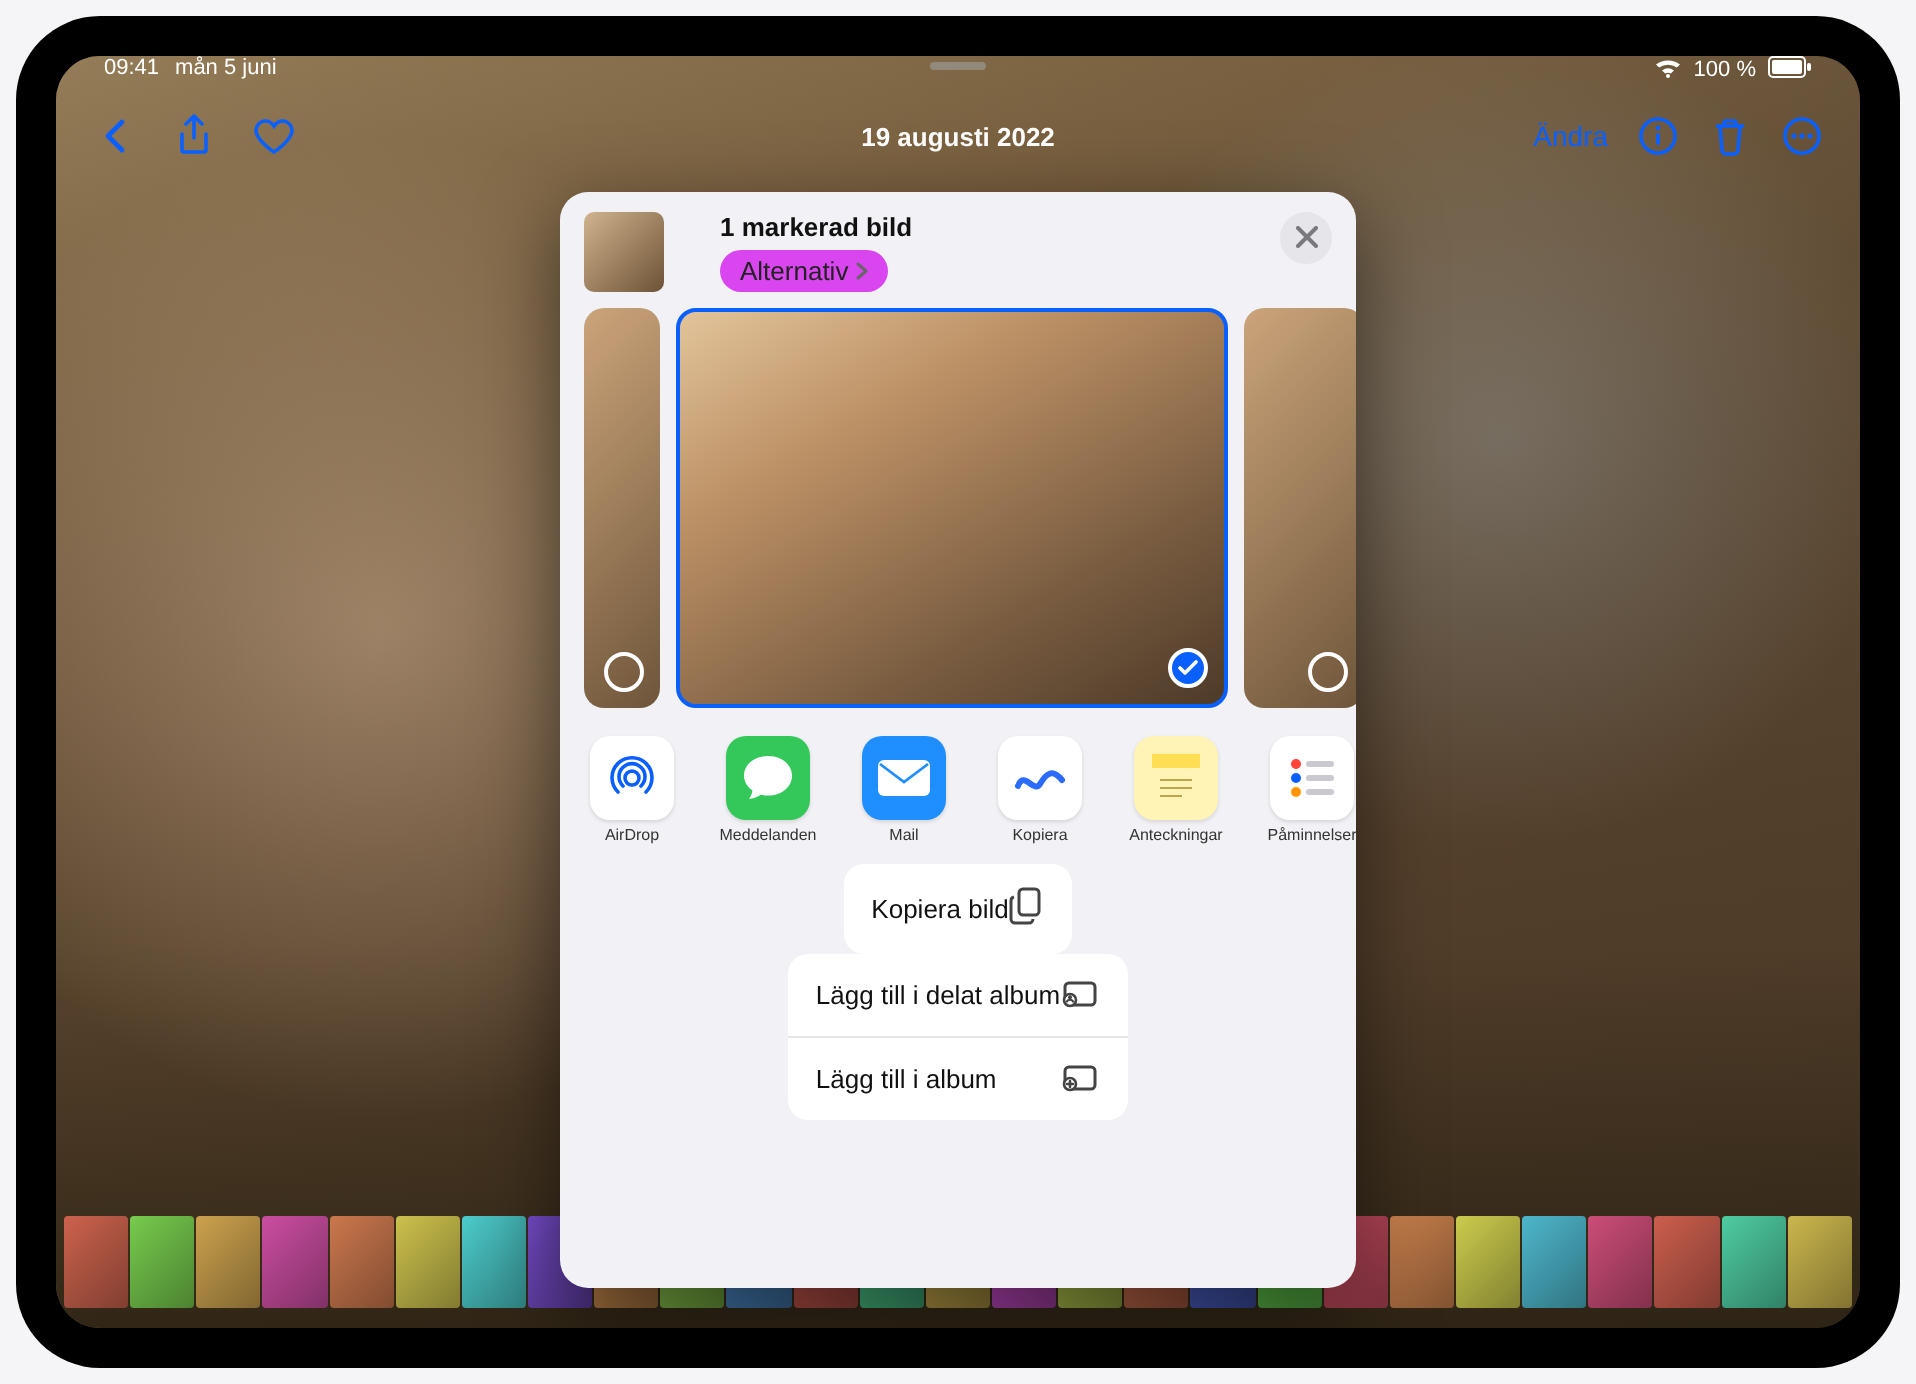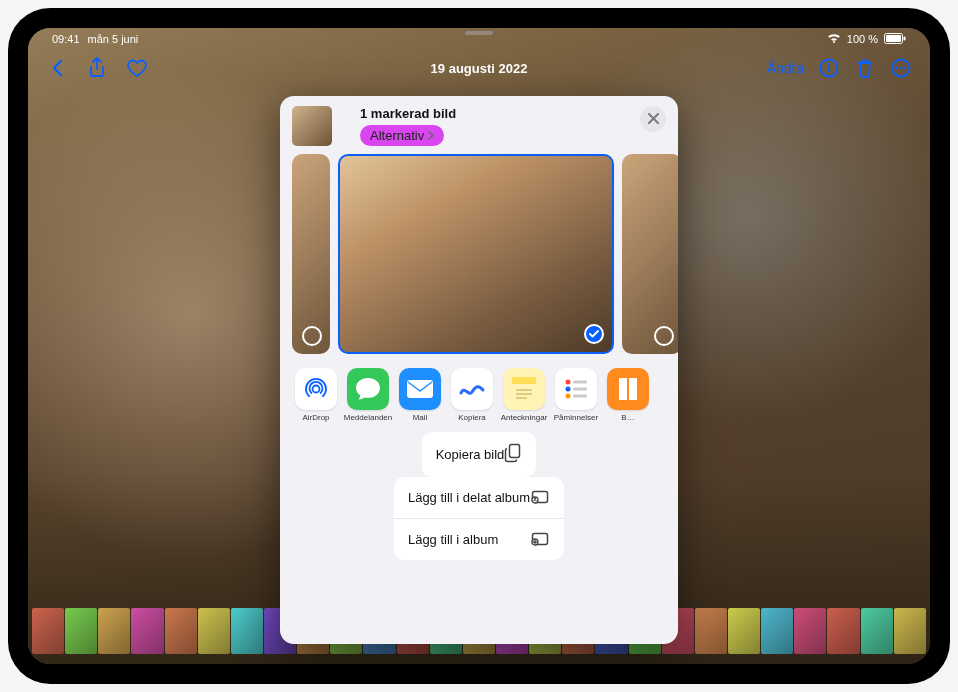--- a/index.html
+++ b/index.html
@@ -32,21 +32,21 @@
     background:
       radial-gradient(circle at 18% 45%, rgba(255,220,190,0.35), transparent 30%),
       radial-gradient(circle at 80% 30%, rgba(200,230,255,0.22), transparent 24%),
       linear-gradient(180deg, rgba(110,90,60,0.55) 0%, rgba(80,60,40,0.85) 70%, rgba(45,35,20,0.95) 100%);
   }
   .status-bar {
     position: absolute;
     top: 0; left: 0; right: 0;
     height: 22px;
     display: flex;
-    align-items: center;
+    align-items: flex-start;
     justify-content: space-between;
     padding: 0 24px;
     font-size: 11px;
     color: #fff;
     font-weight: 500;
   }
   .status-left { display: flex; gap: 8px; }
   .status-right { display: flex; gap: 6px; align-items: center; }
   .dots {
     position: absolute;
@@ -178,21 +178,21 @@
     width: 20px; height: 20px;
     border-radius: 50%;
     background: #0a60ff;
     border: 2px solid #fff;
     display: flex;
     align-items: center; justify-content: center;
     color: #fff; font-size: 11px;
   }
   .app-row {
     display: flex;
-    gap: 0;
+    gap: 16px;
     padding: 14px 6px 10px 10px;
     overflow: hidden;
   }
   .app {
     width: 52px;
     display: flex;
     flex-direction: column;
     align-items: center;
     gap: 4px;
     flex-shrink: 0;

